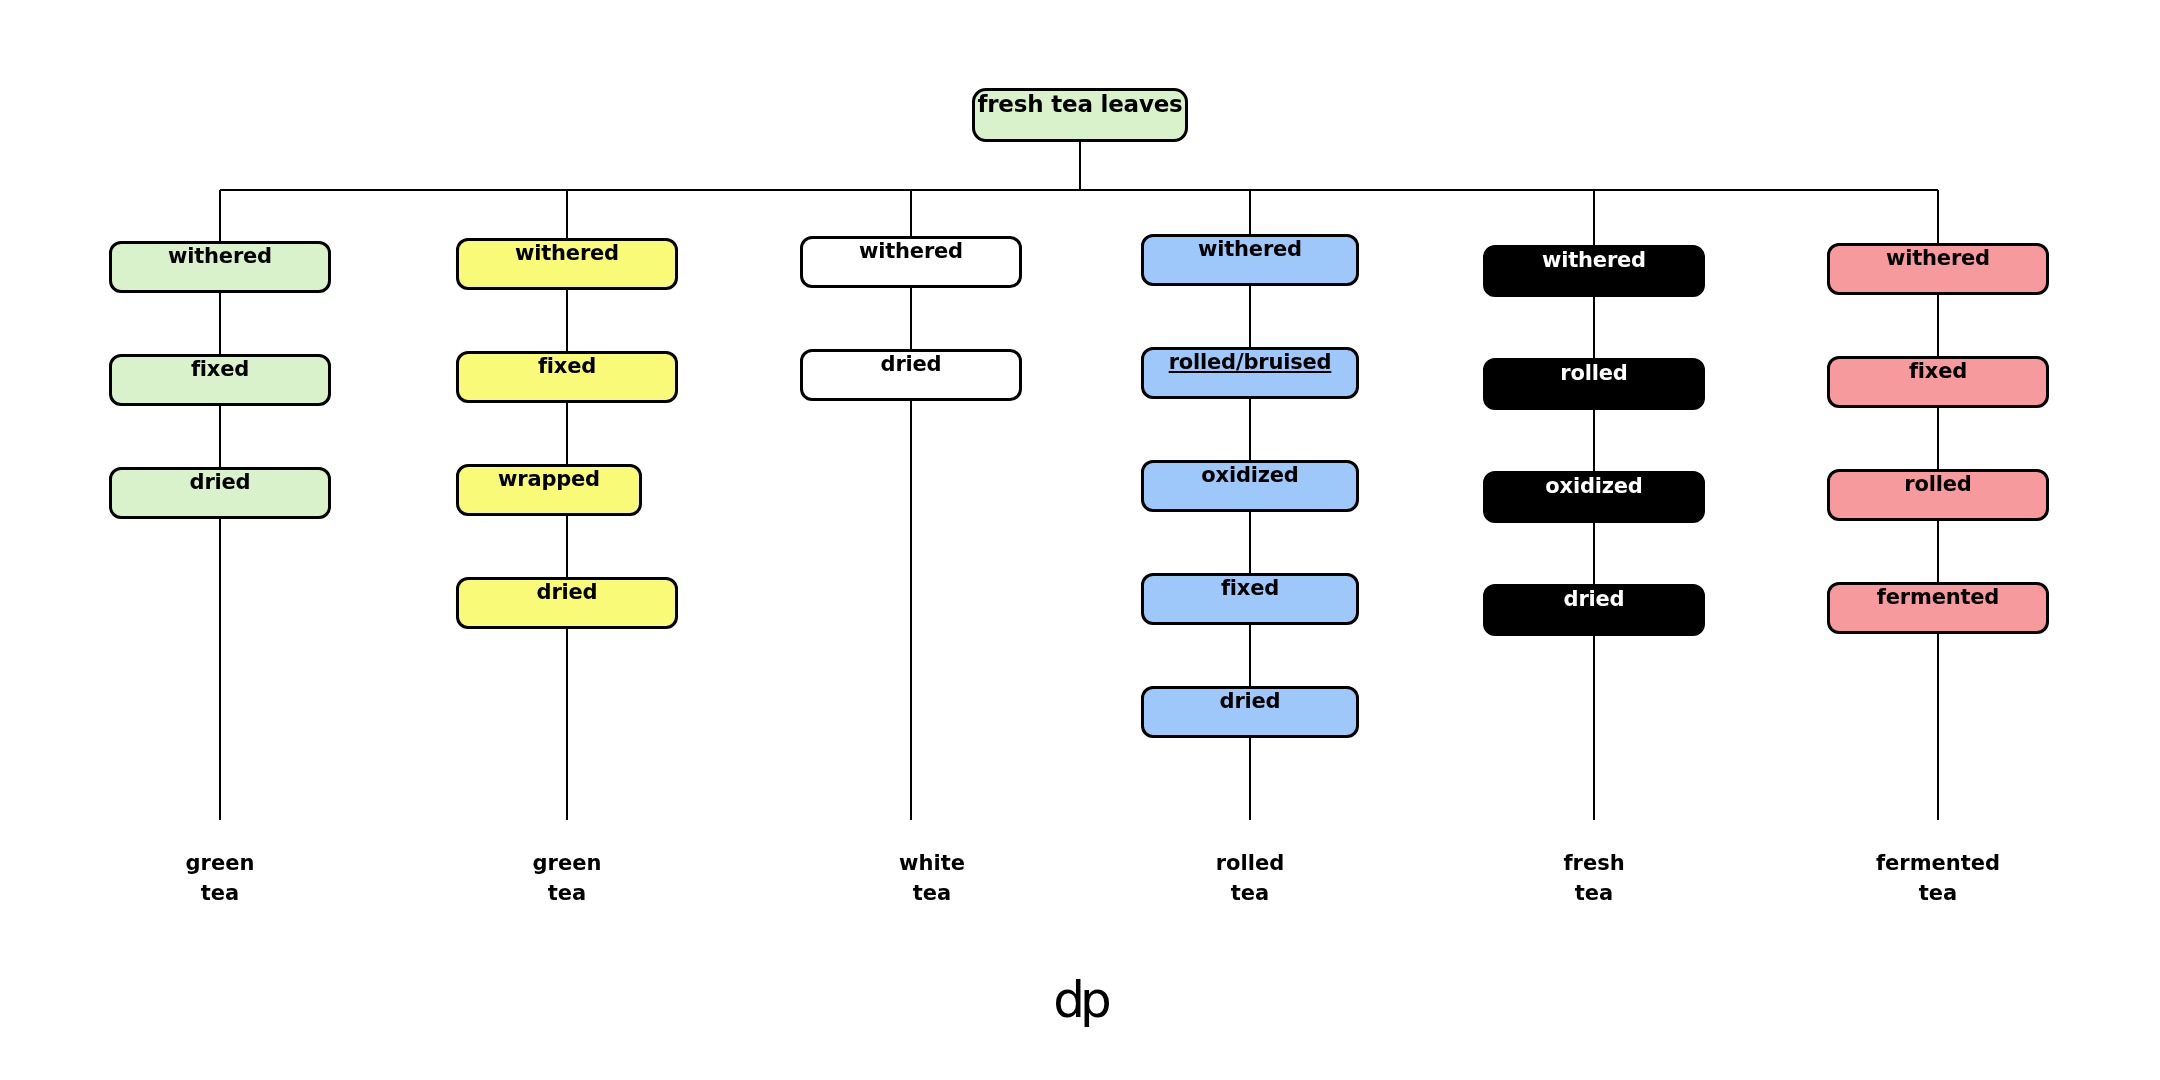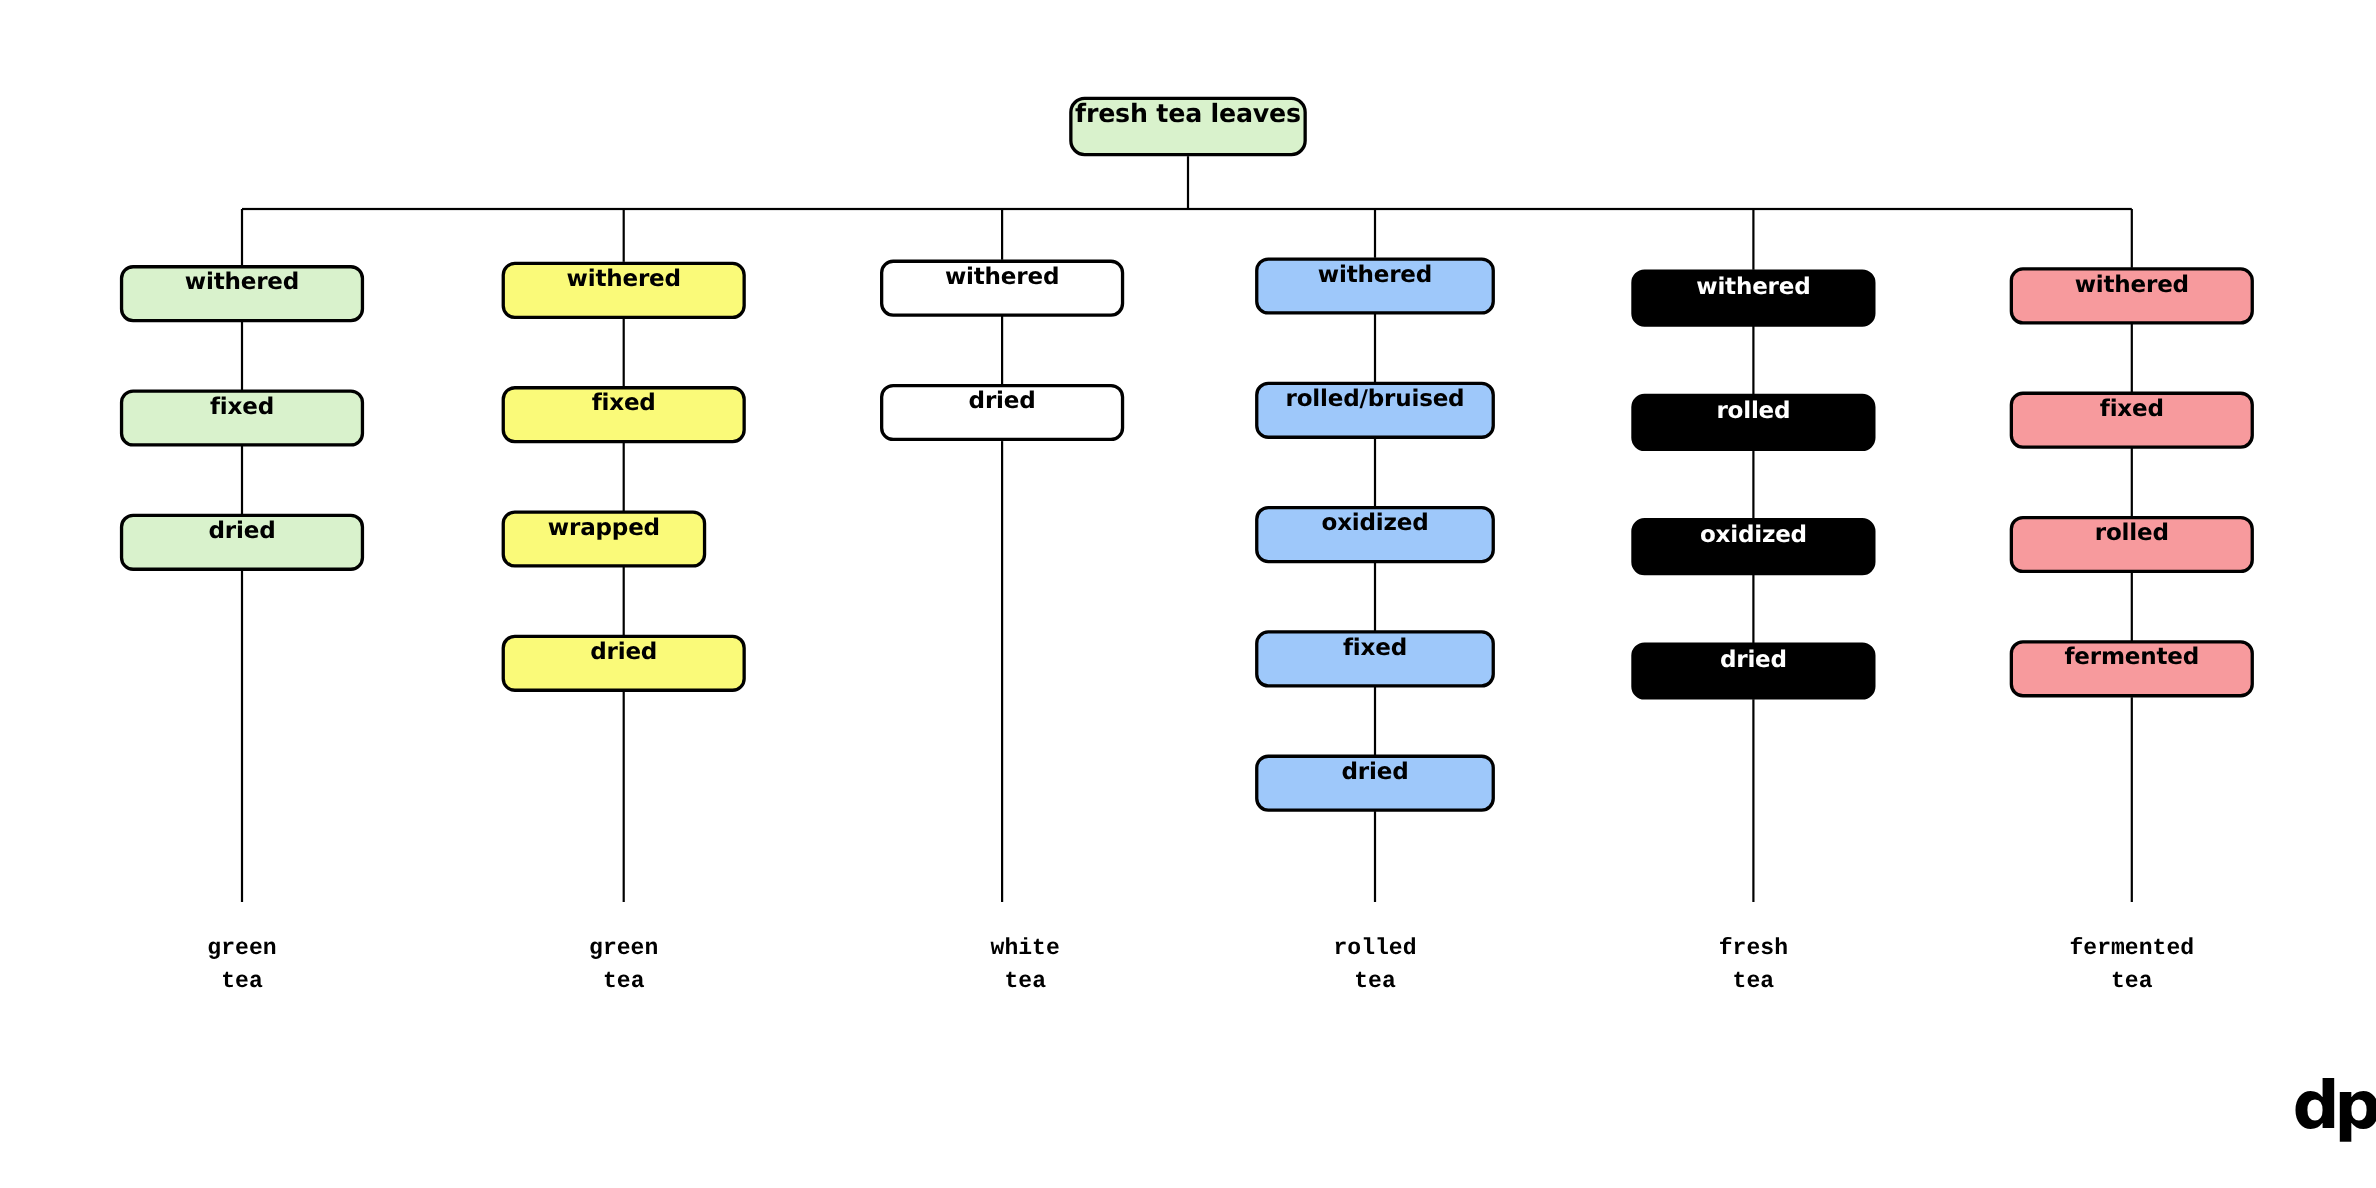--- a/index.html
+++ b/index.html
@@ -50,31 +50,30 @@
   }
   
   .product {
     position: absolute;
     text-align: center;
     font-size: 21px;
     font-weight: bold;
     color: #000000;
     line-height: 1.45;
     z-index: 4;
-    font-family: Liberation Mono, monospace;
   }
   .product .ln { display: block; }
   
   #logo {
     position: absolute;
     left: 0;
     right: 0;
-    text-align: right;
-    font-size: 60px;
-    font-weight: bold;
+    text-align: center;
+    font-size: 50px;
+    font-weight: normal;
     color: #000000;
     letter-spacing: -5px;
     line-height: 1;
   }
 </style>
 </head>
 <body>
 
 <div id="canvas">
 
@@ -140,21 +139,21 @@
       <div class="node" style="left: 800px; top: 349px; width: 222px; height: 52px; background: rgb(255, 255, 255); color: rgb(0, 0, 0);">
         <span>dried</span>
       </div>
       <div class="product" style="left: 782px; top: 848px; width: 300px;">
         <span class="ln">white</span>
         <span class="ln">tea</span>
       </div>
       <div class="node" style="left: 1141px; top: 234px; width: 218px; height: 52px; background: rgb(158, 200, 250); color: rgb(0, 0, 0);">
         <span>withered</span>
       </div>
-      <div class="node" style="left: 1141px; top: 347px; width: 218px; height: 52px; background: rgb(158, 200, 250); color: rgb(0, 0, 0);">
+      <div class="node" style="left: 1141px; top: 347px; width: 218px; height: 52px; background: rgb(158, 200, 250); color: rgb(0, 0, 0); text-decoration: underline;">
         <span>rolled/bruised</span>
       </div>
       <div class="node" style="left: 1141px; top: 460px; width: 218px; height: 52px; background: rgb(158, 200, 250); color: rgb(0, 0, 0);">
         <span>oxidized</span>
       </div>
       <div class="node" style="left: 1141px; top: 573px; width: 218px; height: 52px; background: rgb(158, 200, 250); color: rgb(0, 0, 0);">
         <span>fixed</span>
       </div>
       <div class="node" style="left: 1141px; top: 686px; width: 218px; height: 52px; background: rgb(158, 200, 250); color: rgb(0, 0, 0);">
         <span>dried</span>

